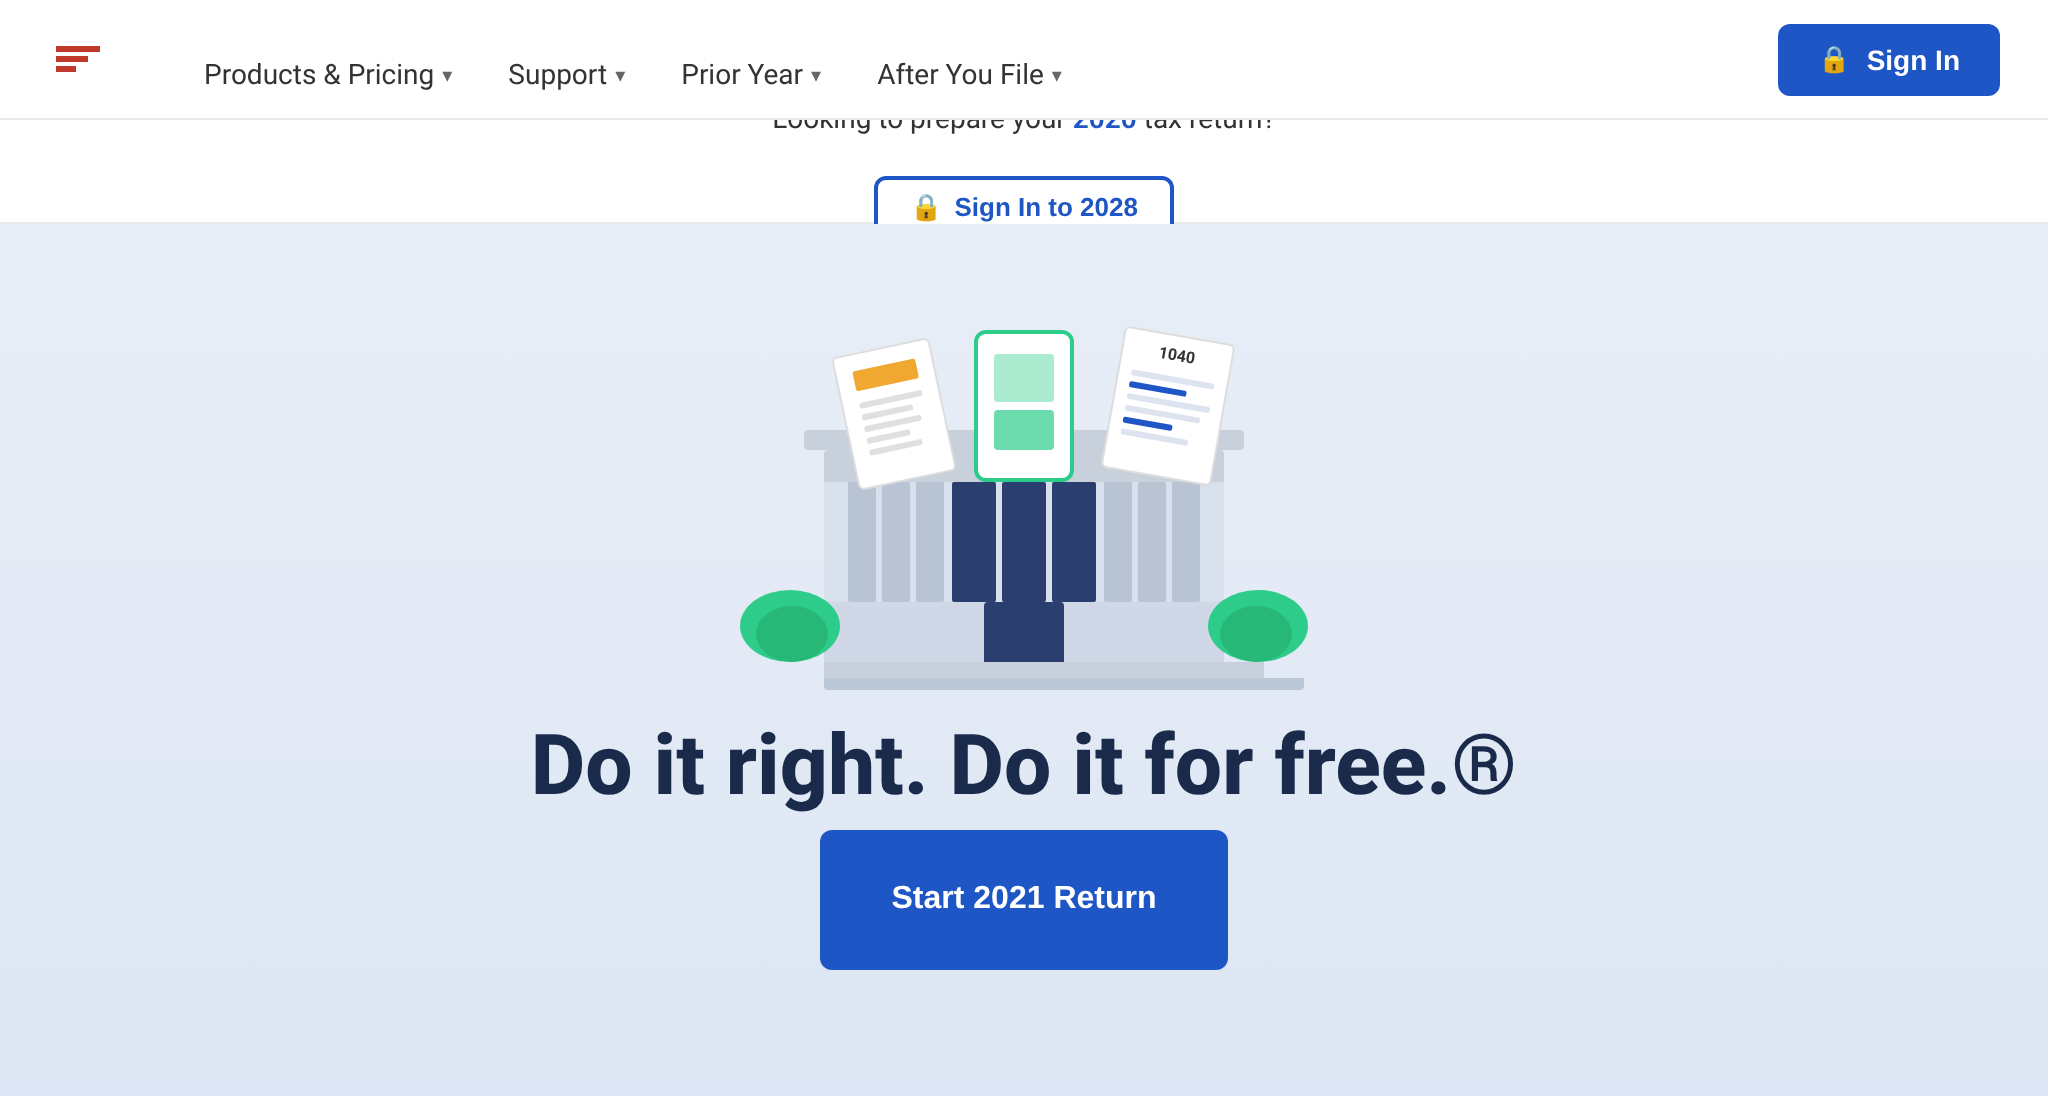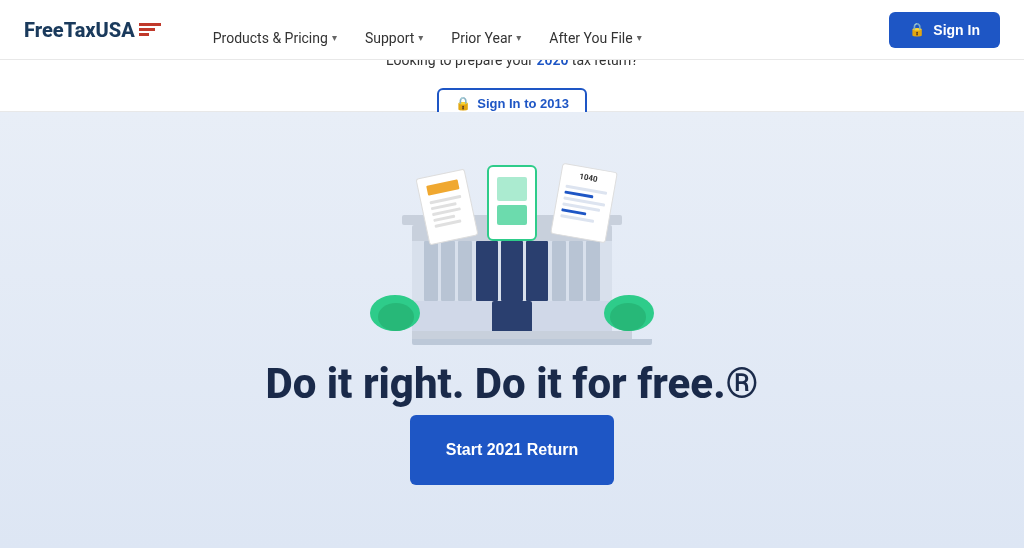--- a/index.html
+++ b/index.html
@@ -364,21 +364,20 @@
       cursor: pointer;
     }
 
     .lock-icon { font-size: 13px; }
   </style>
 </head>
 <body>
 
 <nav class="navbar">
   <div class="logo-area">
-    <span style="font-size:20px;font-weight:800;color:#1a3a5c;">Free<span style="color:#1a3a5c;">Tax</span><span style="color:#1a3a5c;">USA</span></span>
     <div class="logo-flag">
       <span></span>
       <span></span>
       <span></span>
     </div>
   </div>
 
   <div class="nav-links">
     <div class="nav-item">
       <span>Products &amp; Pricing</span>
@@ -403,21 +402,21 @@
     <span>Sign In</span>
   </button>
 </nav>
 
 <div class="banner">
   <span class="banner-text">
     <span>Looking to prepare your </span><span class="year-highlight">2020</span><span> tax return?</span>
   </span>
   <button class="banner-btn">
     <span>🔒</span>
-    <span>Sign In to 2013</span>
+    <span>Sign In to 2028</span>
   </button>
 </div>
 
 <div class="hero">
   <div class="illustration">
 
     <div class="doc-left">
       <div class="doc-left-line1"></div>
       <div class="doc-left-lines">
         <div class="doc-left-line" style="width:100%"></div>

